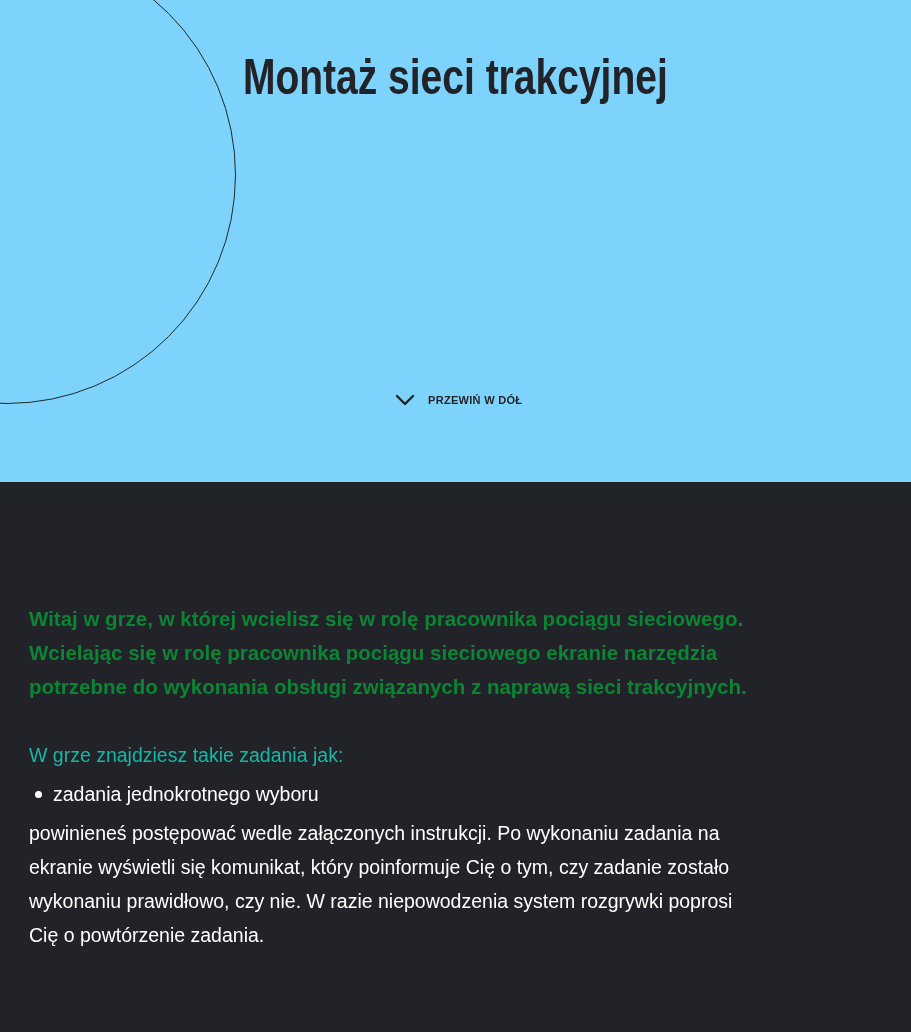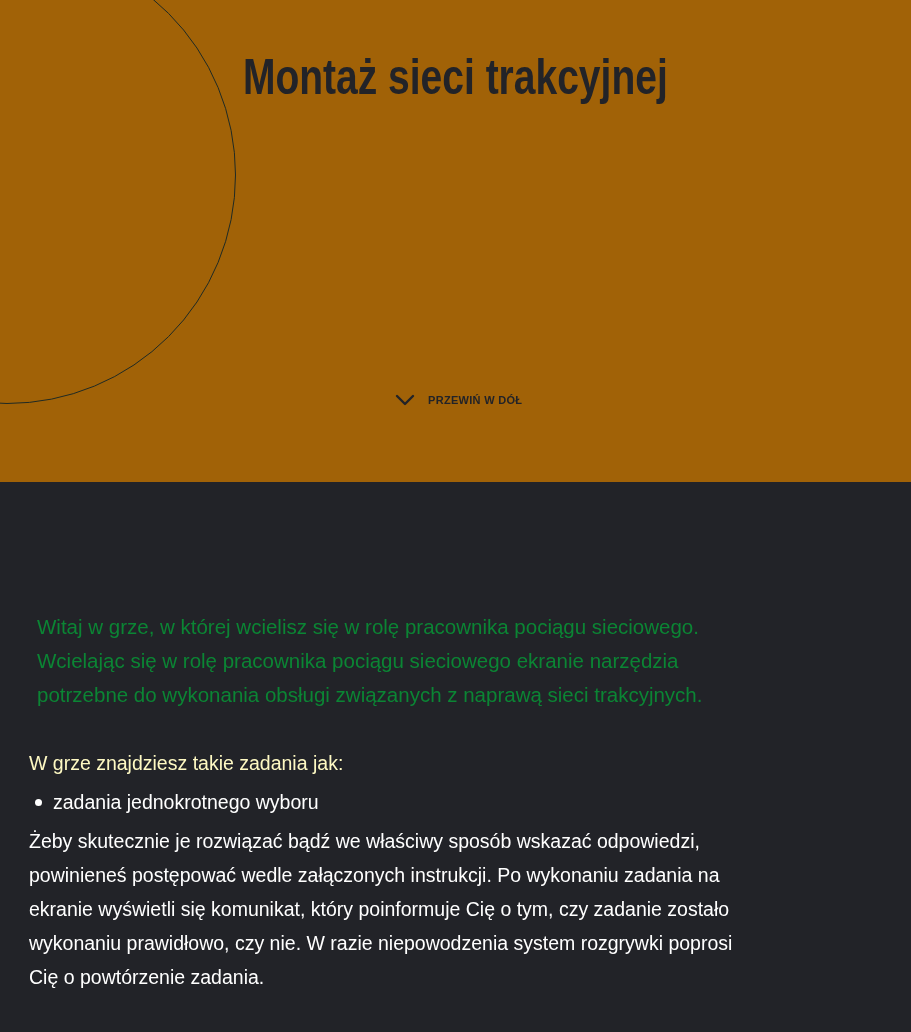--- a/index.html
+++ b/index.html
@@ -12,21 +12,21 @@
     }
     body {
       font-family: "Liberation Sans", "DejaVu Sans", sans-serif;
       position: relative;
     }
     .hero {
       position: absolute;
       left: 0; top: 0;
       width: 911px;
       height: 482px;
-      background: #a16207;
+      background: #7dd3fc;
       overflow: hidden;
     }
     .hero-arc {
       position: absolute;
       left: -222px;
       top: -54px;
       width: 458px;
       height: 458px;
       border: 1.5px solid #1f2a24;
       border-radius: 50%;
@@ -74,30 +74,30 @@
       letter-spacing: 0.3px;
       text-transform: uppercase;
     }
     .content {
       position: absolute;
       left: 29px;
       top: 602px;
       width: 800px;
     }
     .lead {
-      margin: 8px;
+      margin: 0;
       color: #0B8534;
-      font-weight: 400;
+      font-weight: 700;
       font-size: 20.5px;
       line-height: 34px;
     }
     .lead span, .body-text span { display: block; white-space: nowrap; }
     .intro-line {
       margin: 34px 0 0 0;
-      color: #fef9c3;
+      color: #14b8a6;
       font-size: 19.5px;
       line-height: 34px;
     }
     .task-list {
       list-style: none;
       margin: 5px;
       padding: 0;
     }
     .task-list li {
       position: relative;
@@ -148,19 +148,18 @@
   <p class="intro-line">W grze znajdziesz takie zadania jak:</p>
 
   <ul class="task-list">
     <li>
       <span class="bullet"></span>
       <span>zadania jednokrotnego wyboru</span>
     </li>
   </ul>
 
   <p class="body-text">
-    <span>Żeby skutecznie je rozwiązać bądź we właściwy sposób wskazać odpowiedzi,</span>
     <span>powinieneś postępować wedle załączonych instrukcji. Po wykonaniu zadania na</span>
     <span>ekranie wyświetli się komunikat, który poinformuje Cię o tym, czy zadanie zostało</span>
     <span>wykonaniu prawidłowo, czy nie. W razie niepowodzenia system rozgrywki poprosi</span>
     <span>Cię o powtórzenie zadania.</span>
   </p>
 </main>
 
 </body></html>

